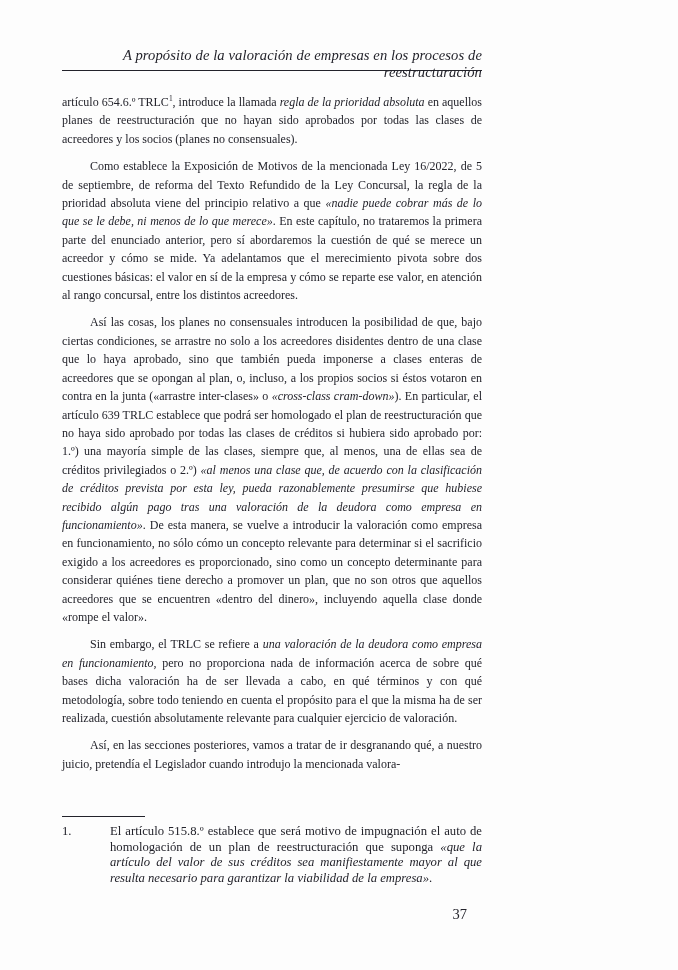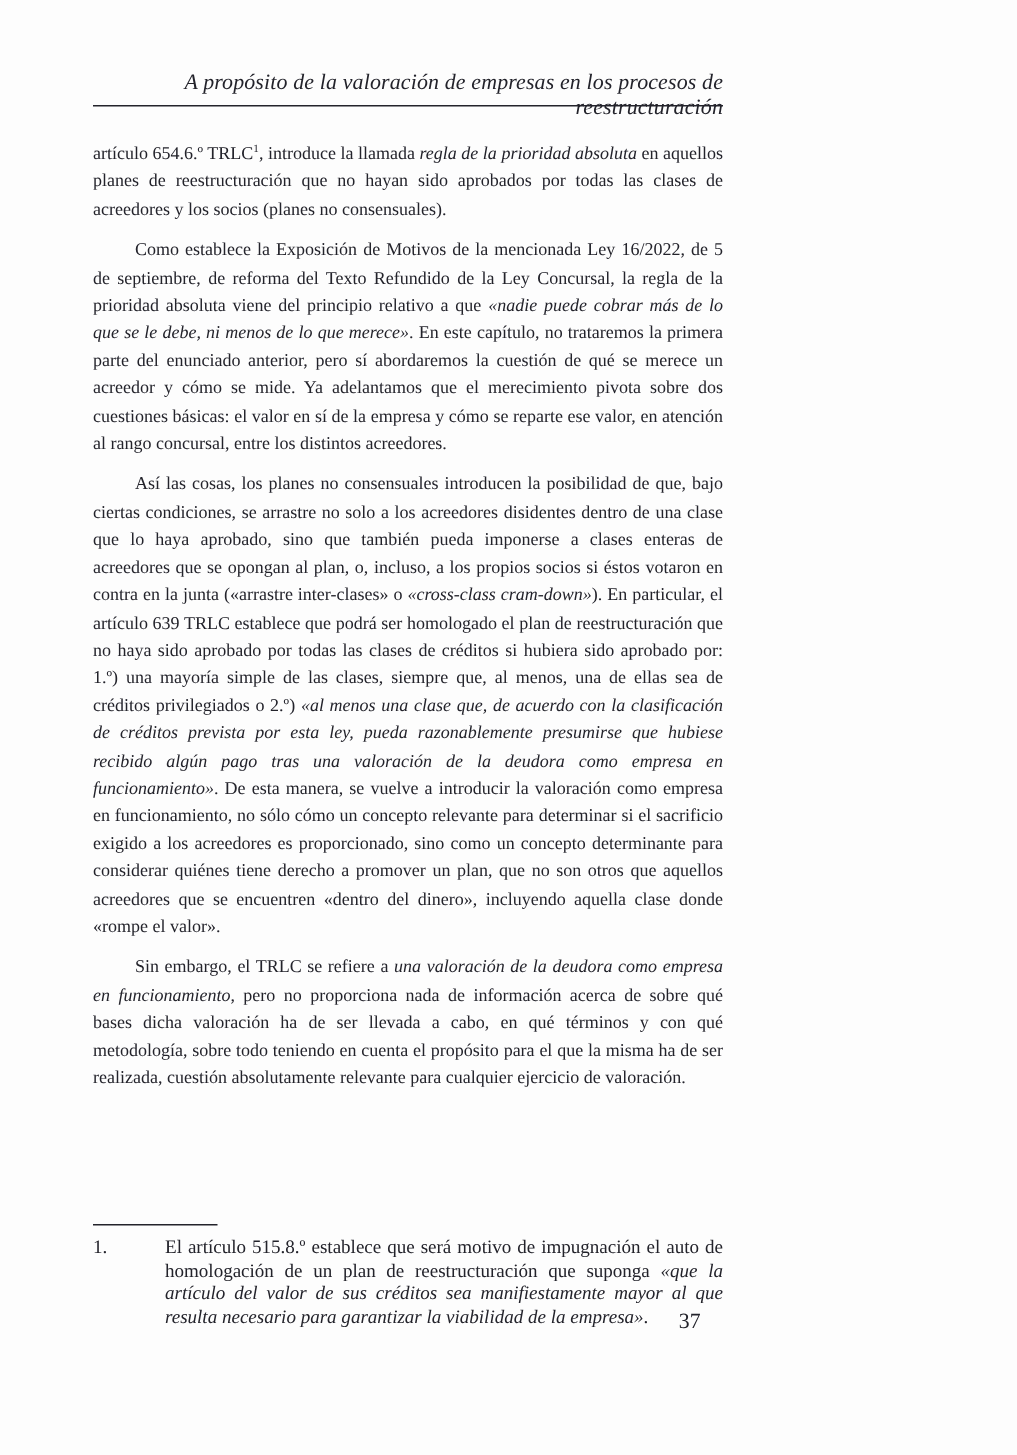--- a/index.html
+++ b/index.html
@@ -78,41 +78,42 @@
     hyphens: auto;
   }
   .fn-num {
     flex: 0 0 48px;
   }
   .fn-text {
     flex: 1;
   }
   .page-number {
     position: absolute;
-    top: 873px;
+    top: 906px;
     right: 75px;
     font-size: 14.5px;
     margin-left: 36px;
   }
 </style>
 </head>
 <body>
 
 <div class="page">
 
   <div class="running-head">
     <span>A propósito de la valoración de empresas en los procesos de reestructuración</span>
   </div>
   <div class="header-rule"></div>
 
   <div class="content">
     <p><span>artículo 654.6.º TRLC</span><sup>1</sup><span>, introduce la llamada </span><i>regla de la prioridad absoluta</i><span> en aquellos planes de reestructuración que no hayan sido aprobados por todas las clases de acreedores y los socios (planes no consensuales).</span></p>
     <p class="indent"><span>Como establece la Exposición de Motivos de la mencionada Ley 16/2022, de 5 de septiembre, de reforma del Texto Refundido de la Ley Concursal, la regla de la prioridad absoluta viene del principio relativo a que </span><i>«nadie puede cobrar más de lo que se le debe, ni menos de lo que merece»</i><span>. En este capítulo, no trataremos la primera parte del enunciado anterior, pero sí abordaremos la cuestión de qué se merece un acreedor y cómo se mide. Ya adelantamos que el merecimiento pivota sobre dos cuestiones básicas: el valor en sí de la empresa y cómo se reparte ese valor, en atención al rango concursal, entre los distintos acreedores.</span></p>
     <p class="indent"><span>Así las cosas, los planes no consensuales introducen la posibilidad de que, bajo ciertas condiciones, se arrastre no solo a los acreedores disidentes dentro de una clase que lo haya aprobado, sino que también pueda imponerse a clases enteras de acreedores que se opongan al plan, o, incluso, a los propios socios si éstos votaron en contra en la junta («arrastre inter-clases» o </span><i>«cross-class cram-down»</i><span>). En particular, el artículo 639 TRLC establece que podrá ser homologado el plan de reestructuración que no haya sido aprobado por todas las clases de créditos si hubiera sido aprobado por: 1.º) una mayoría simple de las clases, siempre que, al menos, una de ellas sea de créditos privilegiados o 2.º) </span><i>«al menos una clase que, de acuerdo con la clasificación de créditos prevista por esta ley, pueda razonablemente presumirse que hubiese recibido algún pago tras una valoración de la deudora como empresa en funcionamiento»</i><span>. De esta manera, se vuelve a introducir la valoración como empresa en funcionamiento, no sólo cómo un concepto relevante para determinar si el sacrificio exigido a los acreedores es proporcionado, sino como un concepto determinante para considerar quiénes tiene derecho a promover un plan, que no son otros que aquellos acreedores que se encuentren «dentro del dinero», incluyendo aquella clase donde «rompe el valor».</span></p>
     <p class="indent"><span>Sin embargo, el TRLC se refiere a </span><i>una valoración de la deudora como empresa en funcionamiento</i><span>, pero no proporciona nada de información acerca de sobre qué bases dicha valoración ha de ser llevada a cabo, en qué términos y con qué metodología, sobre todo teniendo en cuenta el propósito para el que la misma ha de ser realizada, cuestión absolutamente relevante para cualquier ejercicio de valoración.</span></p>
+    <p class="indent"><span>Así, en las secciones posteriores, vamos a tratar de ir desgranando qué, a nuestro juicio, pretendía el Legislador cuando introdujo la mencionada valora-</span></p>
   </div>
 
   <div class="footnotes">
     <div class="fn-rule"></div>
     <div class="footnote">
       <span class="fn-num">1.</span>
       <span class="fn-text"><span>El artículo 515.8.º establece que será motivo de impugnación el auto de homologación de un plan de reestructuración que suponga </span><i>«que la artículo del valor de sus créditos sea manifiestamente mayor al que resulta necesario para garantizar la viabilidad de la empresa»</i><span>.</span></span>
     </div>
   </div>
 

